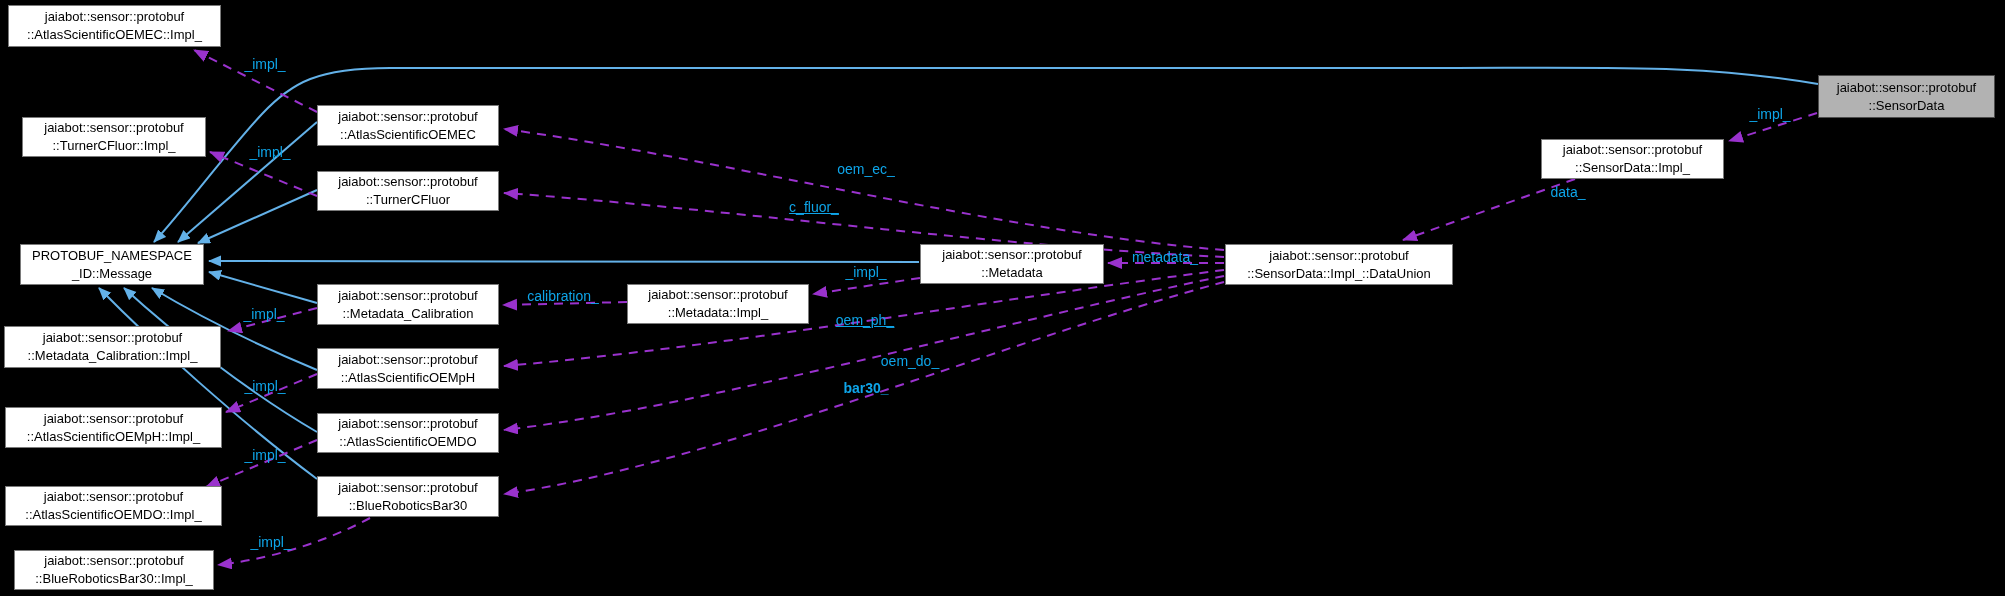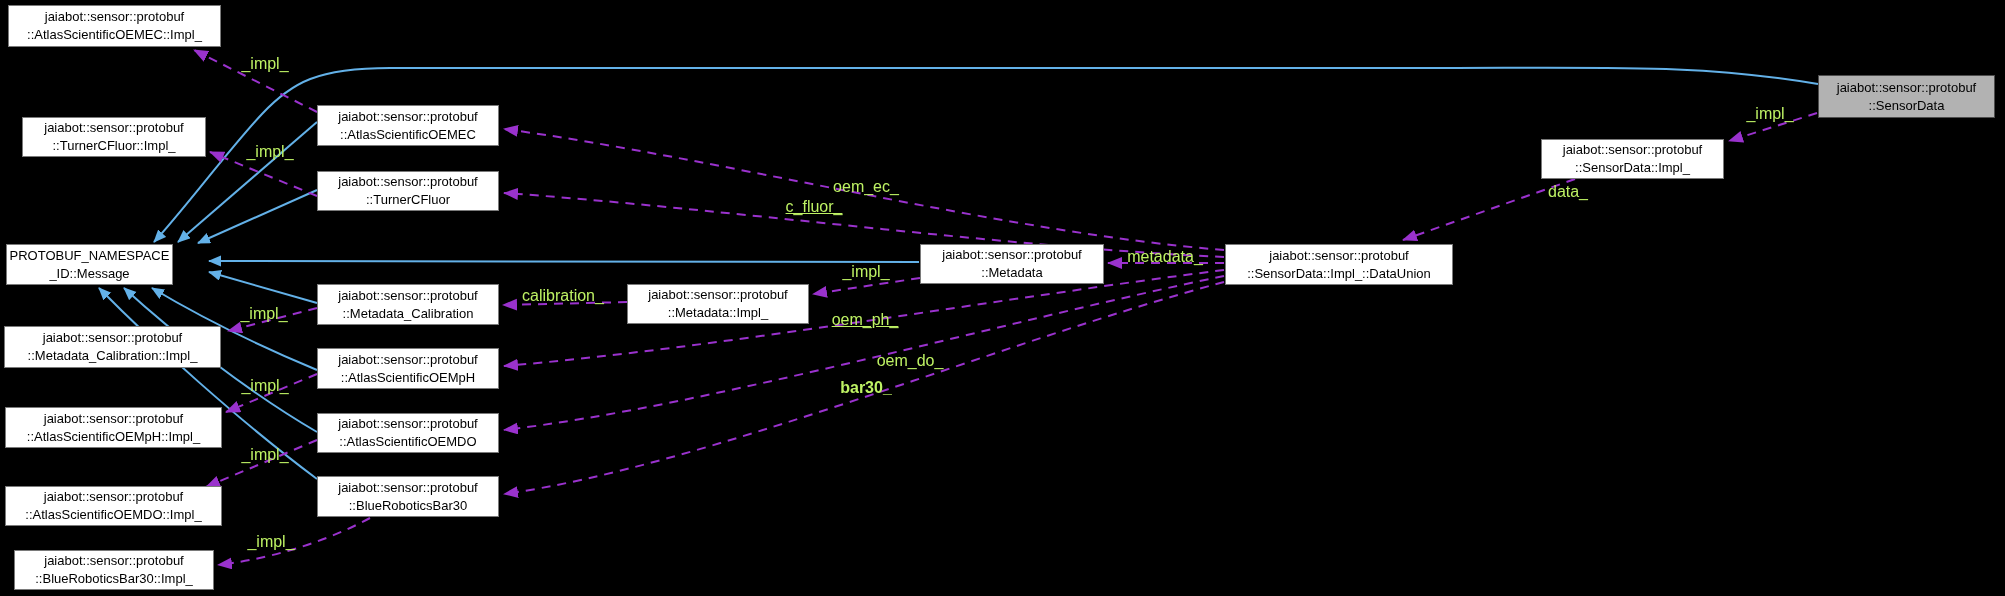--- a/index.html
+++ b/index.html
@@ -25,22 +25,22 @@
     white-space:nowrap;
     cursor:pointer;
   }
   .node.selected{
     background:#b2b2b2;
     border:1.5px solid #4d4d4d;
     cursor:default;
   }
   .edge-label{
     position:absolute;
-    color:#bef264;
-    font-size:16px;
+    color:#0ea5e9;
+    font-size:14px;
     white-space:nowrap;
     transform:translate(-50%,-50%);
   }
 </style>
 </head>
 <body>
 
 <div class="canvas">
 
   <svg class="edges" width="2005" height="596" viewBox="0 0 2005 596" xmlns="http://www.w3.org/2000/svg">
@@ -85,21 +85,21 @@
   </svg>
 
   <div class="node" style="left:8px;top:5px;width:213px;height:42px;">
     <span>jaiabot::sensor::protobuf</span>
     <span>::AtlasScientificOEMEC::Impl_</span>
   </div>
   <div class="node" style="left:22px;top:117px;width:184px;height:40px;">
     <span>jaiabot::sensor::protobuf</span>
     <span>::TurnerCFluor::Impl_</span>
   </div>
-  <div class="node" style="left:6px;top:244px;width:167px;height:41px;text-align:center;">
+  <div class="node" style="left:20px;top:244px;width:184px;height:41px;text-align:center;">
     <span>PROTOBUF_NAMESPACE</span>
     <span>_ID::Message</span>
   </div>
   <div class="node" style="left:4px;top:326px;width:217px;height:42px;">
     <span>jaiabot::sensor::protobuf</span>
     <span>::Metadata_Calibration::Impl_</span>
   </div>
   <div class="node" style="left:5px;top:407px;width:217px;height:41px;">
     <span>jaiabot::sensor::protobuf</span>
     <span>::AtlasScientificOEMpH::Impl_</span>
@@ -160,21 +160,21 @@
   </div>
 
   <span class="edge-label" style="left:265px;top:64px;">_impl_</span>
   <span class="edge-label" style="left:270px;top:152px;">_impl_</span>
   <span class="edge-label" style="left:264px;top:314px;">_impl_</span>
   <span class="edge-label" style="left:265px;top:386px;">_impl_</span>
   <span class="edge-label" style="left:265px;top:455px;">_impl_</span>
   <span class="edge-label" style="left:271px;top:542px;">_impl_</span>
   <span class="edge-label" style="left:563px;top:296px;">calibration_</span>
   <span class="edge-label" style="left:866px;top:272px;">_impl_</span>
-  <span class="edge-label" style="left:866px;top:187px;">oem_ec_</span>
+  <span class="edge-label" style="left:866px;top:169px;">oem_ec_</span>
   <span class="edge-label" style="left:814px;top:207px;text-decoration:underline;">c_fluor_</span>
   <span class="edge-label" style="left:1165px;top:257px;">metadata_</span>
   <span class="edge-label" style="left:865px;top:320px;text-decoration:underline;">oem_ph_</span>
   <span class="edge-label" style="left:866px;top:361px;margin-left:44px;">oem_do_</span>
   <span class="edge-label" style="left:866px;top:388px;font-weight:bold;">bar30_</span>
   <span class="edge-label" style="left:1568px;top:192px;">data_</span>
   <span class="edge-label" style="left:1770px;top:114px;">_impl_</span>
 
 </div>
 

